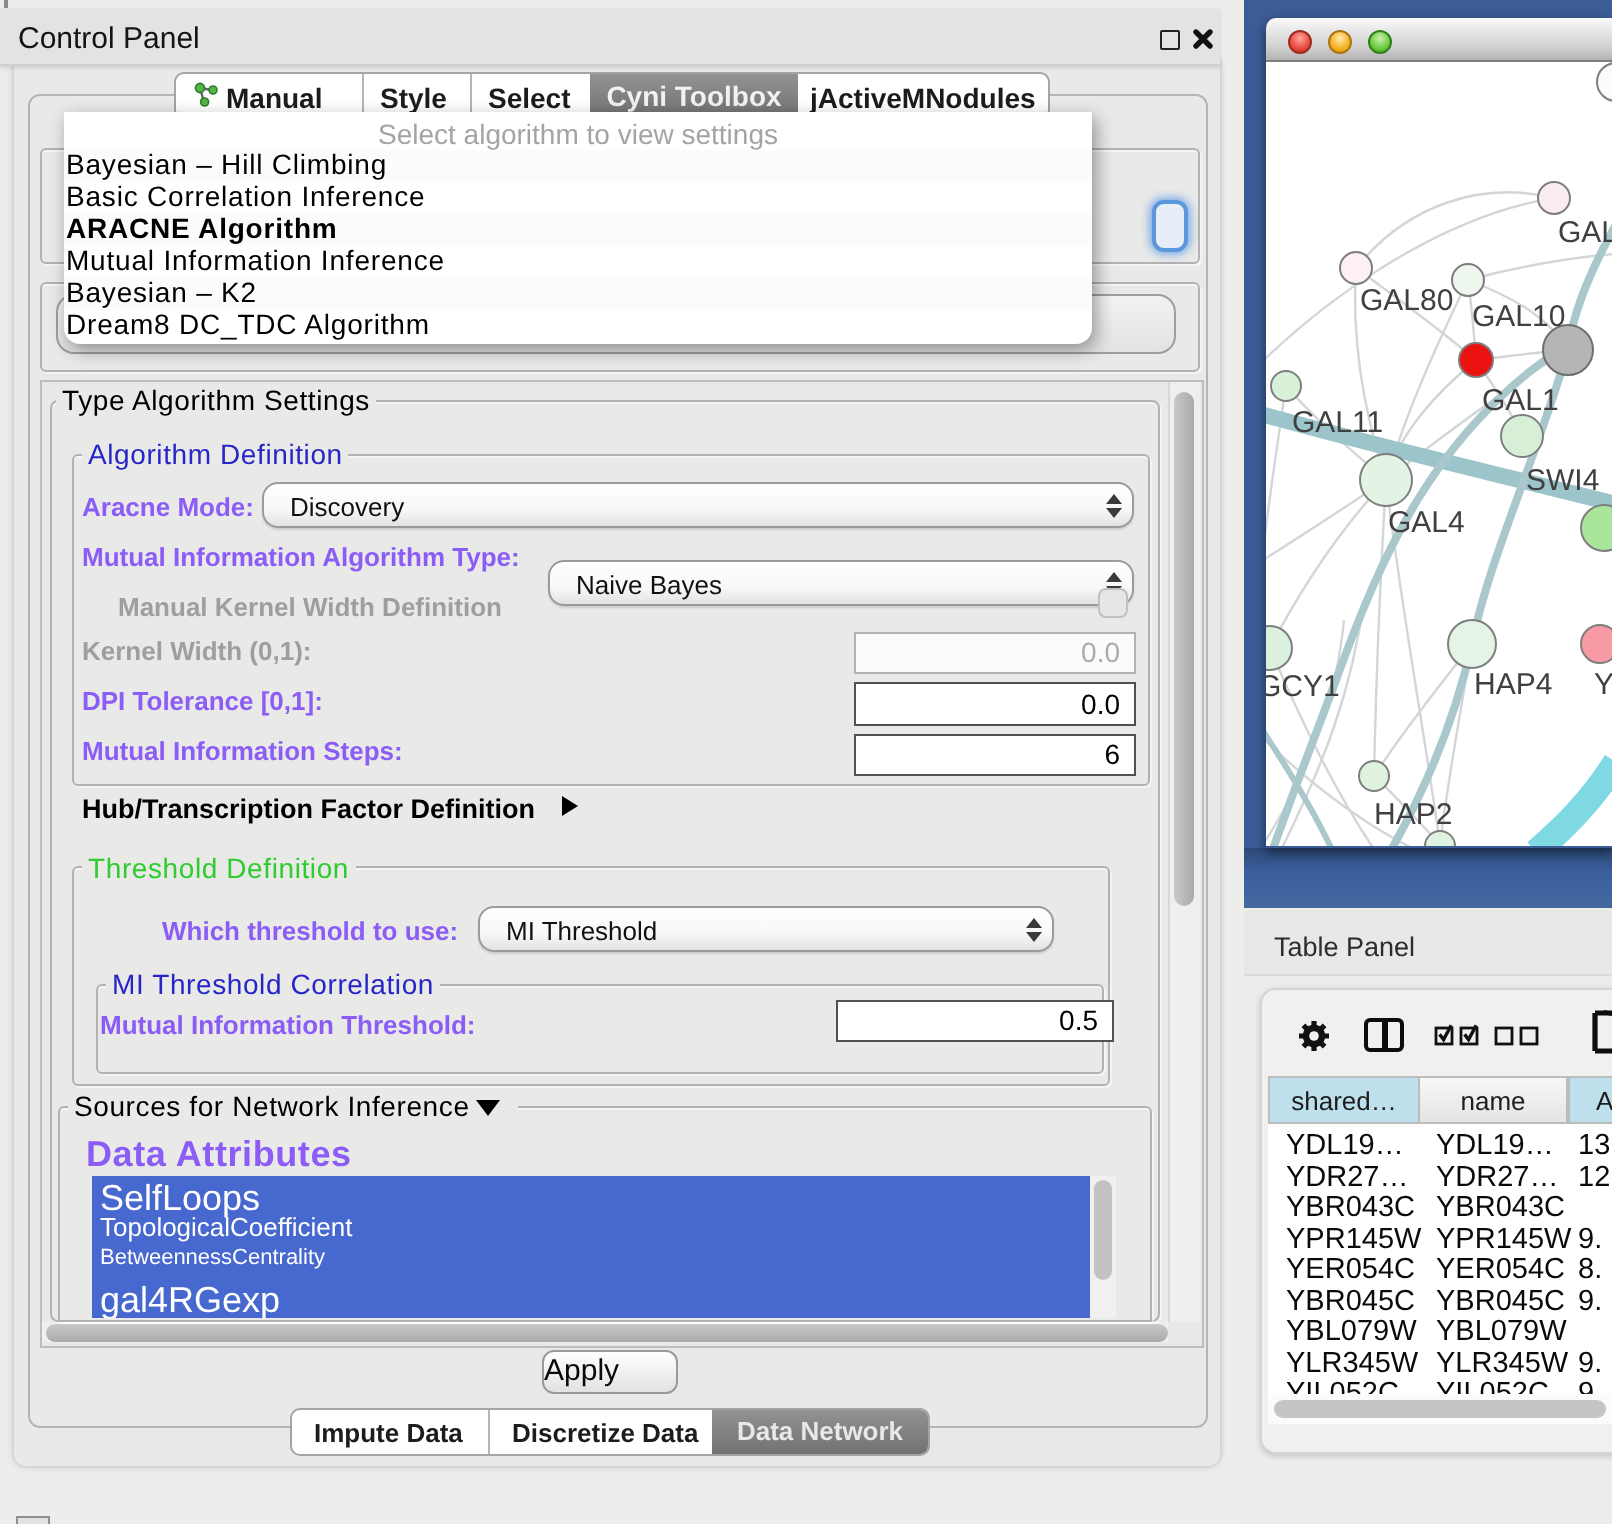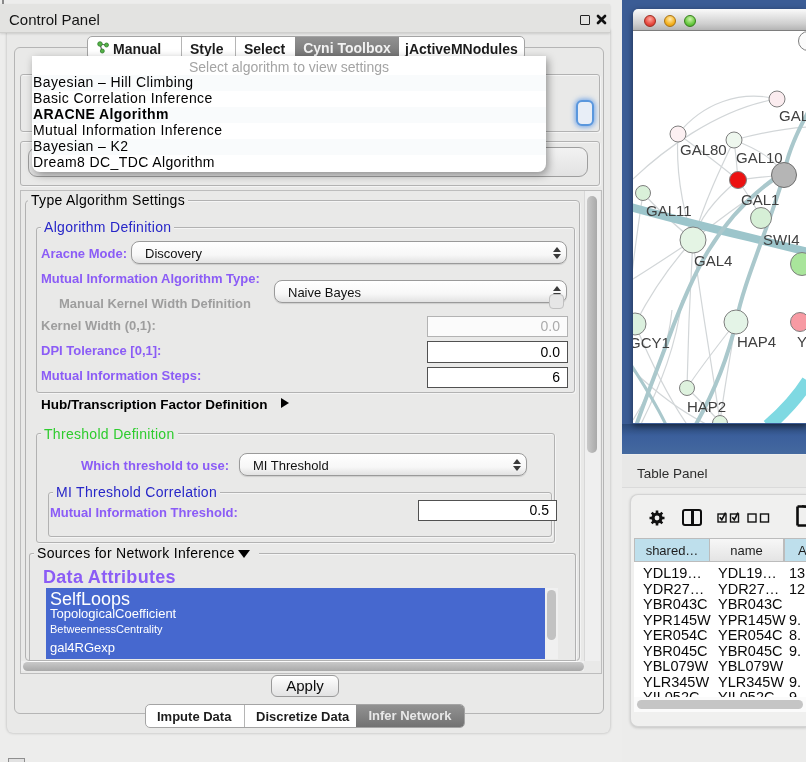--- a/index.html
+++ b/index.html
@@ -109,31 +109,31 @@
 <div class="tf" style="left:418px;top:500px;width:130px;height:19px;line-height:19px">0.5</div>
 
 <div class="grp" style="left:29px;top:553px;width:545px;height:107px;border-bottom:none;border-radius:3px 3px 0 0"></div>
 <div class="gt" style="left:34px;top:546px;color:#000;padding-right:24px">Sources for Network Inference</div>
 <div class="abs" style="left:238px;top:550px;width:0;height:0;border-left:6.5px solid transparent;border-right:6.5px solid transparent;border-top:8.5px solid #000"></div>
 <div class="lbl" style="left:43px;top:567px;font-size:18px;letter-spacing:.3px">Data Attributes</div>
 <div class="abs" style="left:46px;top:588px;width:499px;height:71px;background:#4668cf;overflow:hidden">
   <div style="position:absolute;left:4px;top:1px;font-size:18px;color:#fff">SelfLoops</div>
   <div style="position:absolute;left:4px;top:18px;font-size:13px;color:#fff">TopologicalCoefficient</div>
   <div style="position:absolute;left:4px;top:35px;font-size:11px;color:#fff">BetweennessCentrality</div>
-  <div style="position:absolute;left:4px;top:52px;font-size:13px;color:#fff">gal4RGexp</div>
+  <div style="position:absolute;left:4px;top:52px;font-size:18px;color:#fff">gal4RGexp</div>
 </div>
 <div class="abs" style="left:545px;top:588px;width:13px;height:71px;background:#f0f0f0"></div>
 <div class="abs" style="left:547px;top:590px;width:9px;height:50px;background:#c2c2c2;border-radius:5px"></div>
 
-<div class="abs" style="left:271px;top:675px;width:66px;height:20px;border:1px solid #9a9a9a;border-radius:6px;background:linear-gradient(#ffffff,#efefef 55%,#e2e2e2);text-align:center;font-size:15px;color:#0a0a0a;line-height:20px">Apply</div>
+<div class="abs" style="left:271px;top:675px;width:66px;height:20px;border:1px solid #9a9a9a;border-radius:6px;background:linear-gradient(#ffffff,#efefef 55%,#e2e2e2);text-align:left;font-size:15px;color:#0a0a0a;line-height:20px">Apply</div>
 
 <div class="seg" style="left:145px;top:704px;width:318px;height:22px;overflow:hidden">
   <div class="sep" style="left:98px"></div>
   <div class="sep" style="left:210px"></div>
-  <div class="segsel" style="left:210px;top:0;width:108px;height:22px;line-height:22px;color:#e8e8e8">Infer Network</div>
+  <div class="segsel" style="left:210px;top:0;width:108px;height:22px;line-height:22px;color:#e8e8e8">Data Network</div>
 </div>
 <div class="abs" style="left:157px;top:709px;font-size:13px;font-weight:bold;color:#1c1c1c">Impute Data</div>
 <div class="abs" style="left:256px;top:709px;font-size:13px;font-weight:bold;color:#1c1c1c">Discretize Data</div>
 
 <div class="abs" style="left:32px;top:56px;width:514px;height:116px;background:#fff;border-radius:0 0 8px 8px;box-shadow:2px 3px 9px rgba(0,0,0,.38);overflow:hidden">
   <div style="position:absolute;left:0;top:19px;width:100%;height:16px;background:#f9fbfc"></div>
   <div style="position:absolute;left:0;top:51px;width:100%;height:16px;background:#f9fbfc"></div>
   <div style="position:absolute;left:0;top:83px;width:100%;height:16px;background:#f9fbfc"></div>
   <div style="position:absolute;left:0;top:3px;width:100%;text-align:center;font-size:14px;color:#a4a4a4">Select algorithm to view settings</div>
   <div class="pit" style="left:1px;top:34px">Basic Correlation Inference</div>

